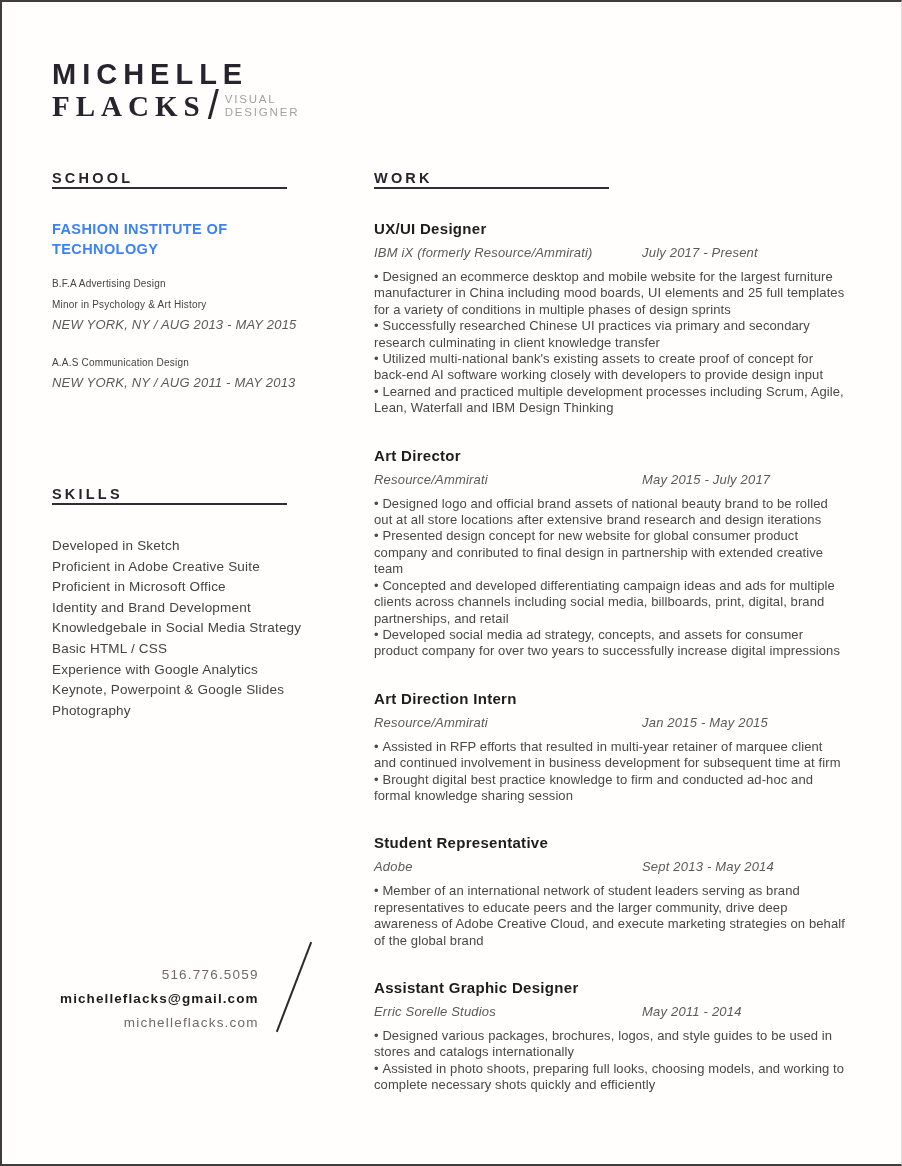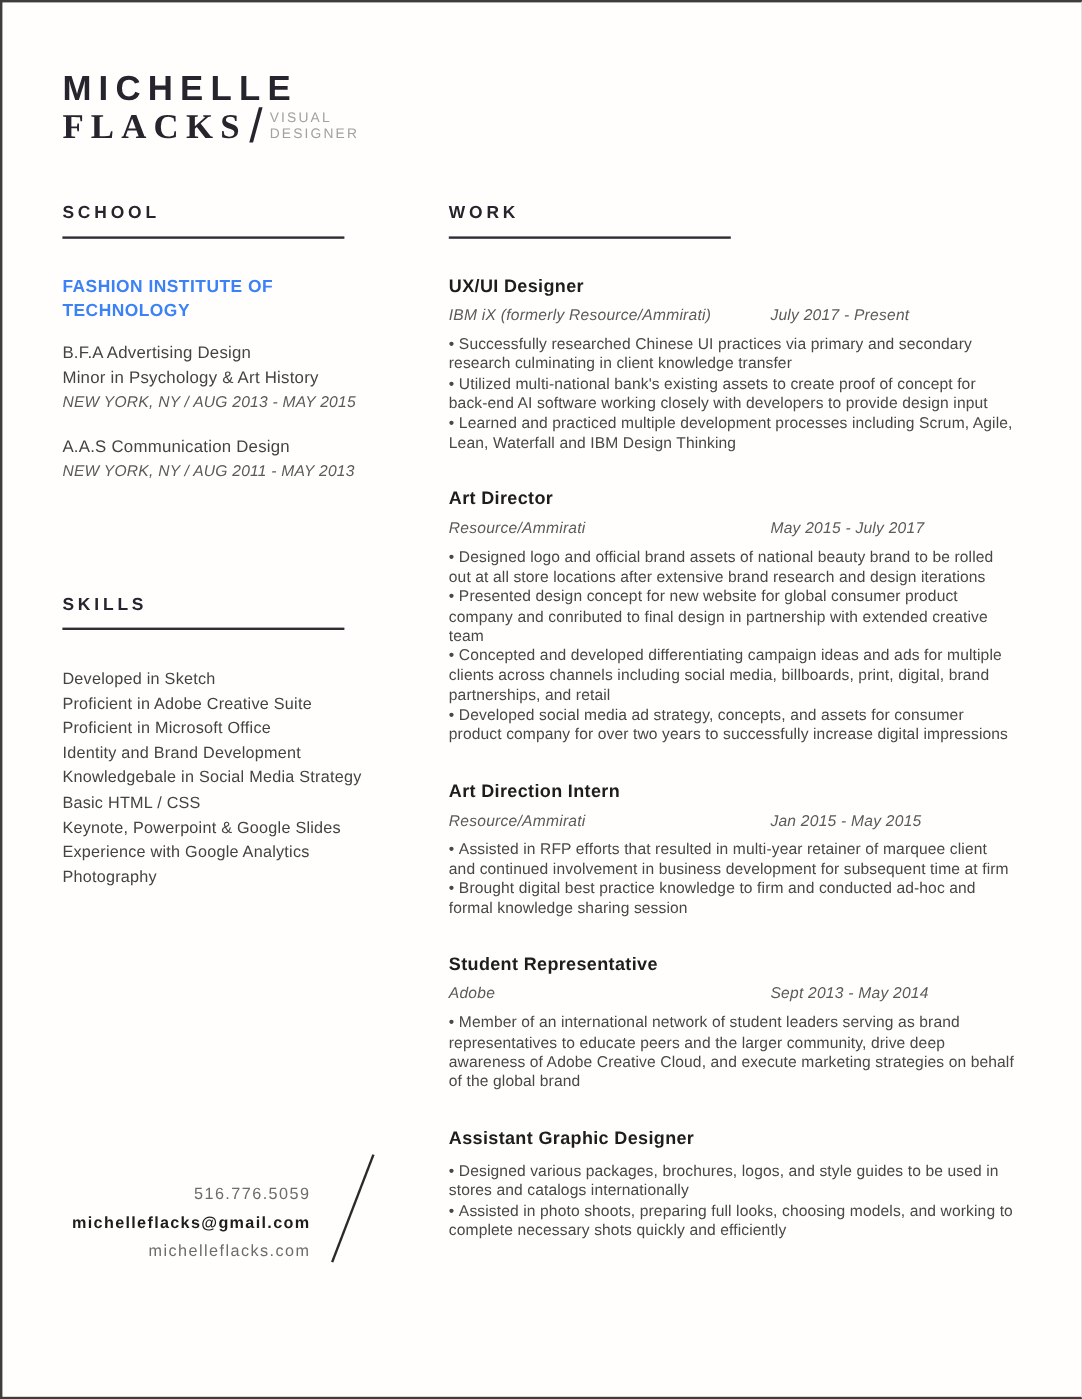--- a/index.html
+++ b/index.html
@@ -56,38 +56,38 @@
   
   .columns { display: flex; margin: 48px 0 0 50px; }
   .col-left  { width: 265px; flex: 0 0 265px; }
   .col-right { width: 473px; flex: 0 0 473px; margin-left: 57px; }
 
   .section-heading {
     font-size: 14.5px;
     font-weight: 700;
     letter-spacing: 3.2px;
     color: #26242c;
-    padding-bottom: 11px;
+    padding-bottom: 1px;
     border-bottom: 2.5px solid #302d34;
     width: 235px;
   }
 
   
   .institution {
     margin-top: 30px;
     font-size: 14.5px;
     font-weight: 700;
     letter-spacing: 0.4px;
     color: #3b82f6;
     line-height: 20px;
     width: 225px;
   }
   .degree { margin-top: 14px; }
   .degree-line {
-    font-size: 14px;
+    font-size: 10px;
     color: #454340;
     line-height: 21px;
     letter-spacing: 0.2px;
   }
   .degree-meta {
     font-size: 13px;
     font-style: italic;
     color: #5c5a58;
     line-height: 20px;
     letter-spacing: 0.2px;
@@ -208,22 +208,22 @@
 
       <div class="skills-section">
         <div class="section-heading">SKILLS</div>
         <ul class="skills-list">
           <li>Developed in Sketch</li>
           <li>Proficient in Adobe Creative Suite</li>
           <li>Proficient in Microsoft Office</li>
           <li>Identity and Brand Development</li>
           <li>Knowledgebale in Social Media Strategy</li>
           <li>Basic HTML / CSS</li>
+          <li>Experience with Google Analytics</li>
           <li>Keynote, Powerpoint &amp; Google Slides</li>
-          <li>Experience with Google Analytics</li>
           <li>Photography</li>
         </ul>
       </div>
 
       <div class="contact">
         <div class="contact-text">
           <div class="contact-phone">516.776.5059</div>
           <div class="contact-email">michelleflacks@gmail.com</div>
           <div class="contact-site">michelleflacks.com</div>
         </div>
@@ -239,20 +239,21 @@
 
       <div class="jobs">
 
         <div class="job">
           <div class="job-title">UX/UI Designer</div>
           <div class="job-meta">
             <span class="job-company">IBM iX (formerly Resource/Ammirati)</span>
             <span class="job-dates">July 2017 - Present</span>
           </div>
           <div class="job-bullets">
+            <div class="bullet">Designed an ecommerce desktop and mobile website for the largest furniture manufacturer in China including mood boards, UI elements and 25 full templates for a variety of conditions in multiple phases of design sprints</div>
             <div class="bullet">Successfully researched Chinese UI practices via primary and secondary research culminating in client knowledge transfer</div>
             <div class="bullet">Utilized multi-national bank's existing assets to create proof of concept for back-end AI software working closely with developers to provide design input</div>
             <div class="bullet">Learned and practiced multiple development processes including Scrum, Agile, Lean, Waterfall and IBM Design Thinking</div>
           </div>
         </div>
 
         <div class="job">
           <div class="job-title">Art Director</div>
           <div class="job-meta">
             <span class="job-company">Resource/Ammirati</span>
@@ -284,20 +285,24 @@
             <span class="job-company">Adobe</span>
             <span class="job-dates">Sept 2013 - May 2014</span>
           </div>
           <div class="job-bullets">
             <div class="bullet">Member of an international network of student leaders serving as brand representatives to educate peers and the larger community, drive deep awareness of Adobe Creative Cloud, and execute marketing strategies on behalf of the global brand</div>
           </div>
         </div>
 
         <div class="job">
           <div class="job-title">Assistant Graphic Designer</div>
+          <div class="job-meta">
+            <span class="job-company">Erric Sorelle Studios</span>
+            <span class="job-dates">May 2011 - 2014</span>
+          </div>
           <div class="job-bullets">
             <div class="bullet">Designed various packages, brochures, logos, and style guides to be used in stores and catalogs internationally</div>
             <div class="bullet">Assisted in photo shoots, preparing full looks, choosing models, and working to complete necessary shots quickly and efficiently</div>
           </div>
         </div>
 
       </div>
     </div>
 
   </div>

